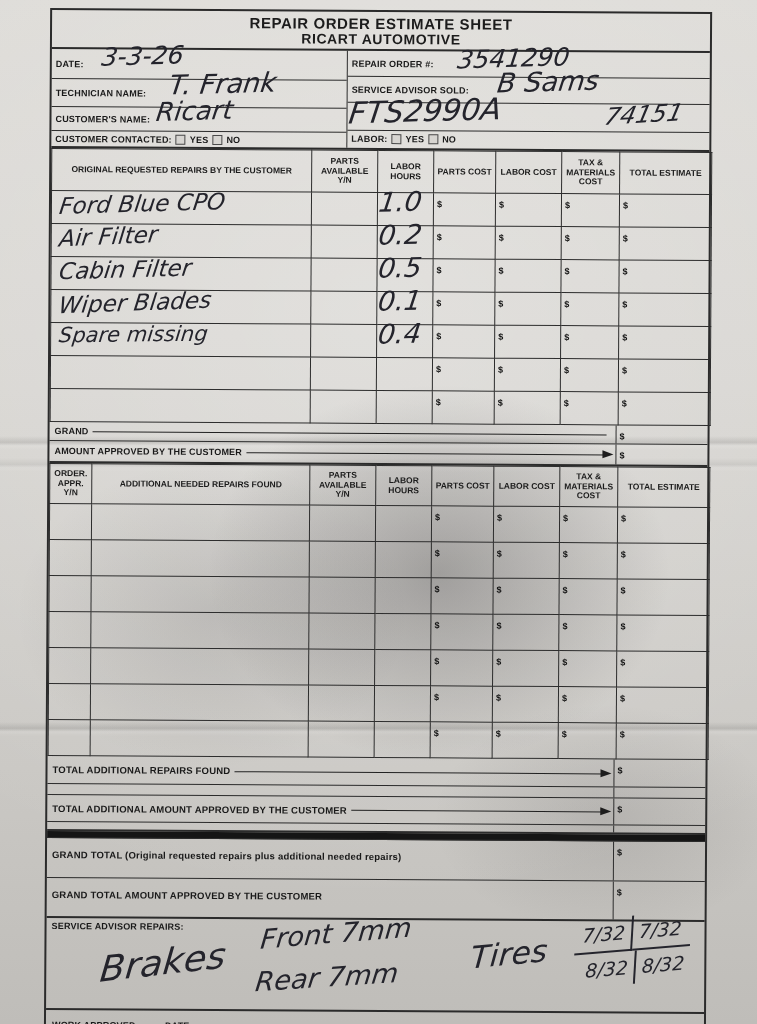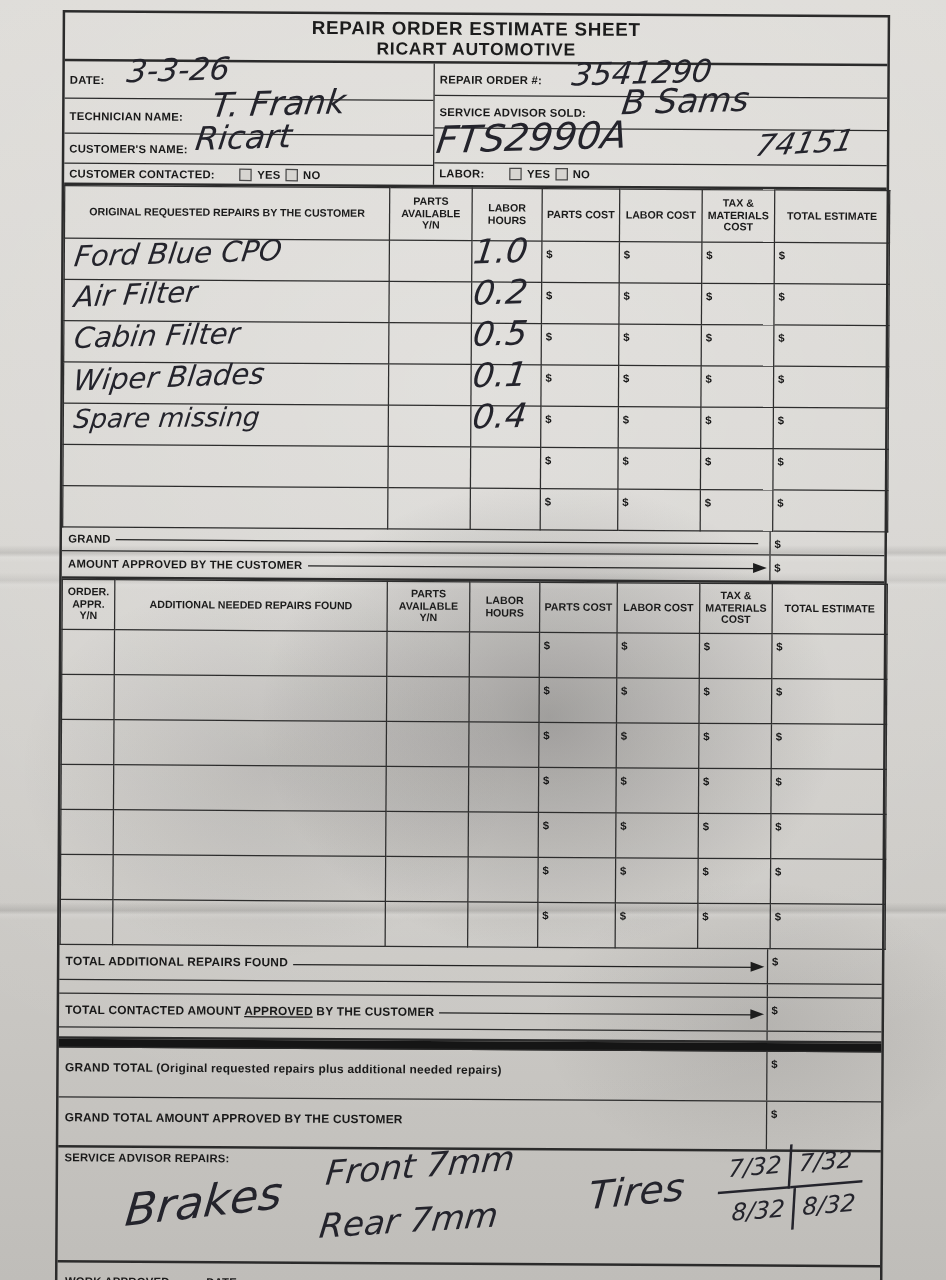--- a/index.html
+++ b/index.html
@@ -39,21 +39,21 @@
   .title2 { font-size:14px; font-weight:bold; letter-spacing:.6px; margin-top:-1px; }
 
   
   .info { display:flex; border-bottom:2px solid #2b2b2b; }
   .info-left  { width:296px; border-right:1.5px solid #2b2b2b; }
   .info-right { flex:1; }
   .irow { display:flex; align-items:flex-end; border-bottom:1.2px solid #2b2b2b; padding:2px 4px; position:relative; overflow:visible; }
   .irow:last-child { border-bottom:none; }
   .irow .lbl { align-self:center; }
   .hw-over { position:absolute; z-index:3; }
-  .cbgroup { display:flex; align-items:center; gap:4px; margin-left:20px; }
+  .cbgroup { display:flex; align-items:center; gap:4px; margin-left:4px; }
   .cb { width:10px; height:10px; border:1.3px solid #4a4a4a; background:#d7d5d1; display:inline-block; }
 
   
   table { border-collapse:collapse; width:100%; table-layout:fixed; }
   th, td { border:1.5px solid #2d2d2d; vertical-align:top; }
   th { font-size:8.5px; font-weight:bold; text-align:center; vertical-align:middle; padding:2px 1px; line-height:1.15; }
   .t1 th { height:42px; }
   .t1 td { height:33px; position:relative; overflow:visible; }
   .t2 th { height:40px; }
   .t2 td { height:36px; }
@@ -96,21 +96,21 @@
                     font-size:19px; padding:3px 6px; line-height:1.4; transform:skewX(-8deg); }
   .tire-grid span:nth-child(1) { border-right:2.5px solid #24242c; border-bottom:2.5px solid #24242c; text-align:right; }
   .tire-grid span:nth-child(2) { border-bottom:2.5px solid #24242c; }
   .tire-grid span:nth-child(3) { border-right:2.5px solid #24242c; text-align:right; }
 
   
   .workrow { display:flex; align-items:center; min-height:30px; padding:0 6px; gap:6px; }
   .uline { border-bottom:1.4px solid #2b2b2b; height:12px; }
   .uline.date { width:165px; margin-right:30px; }
   .uline.time { width:155px; }
-  .u { text-decoration:underline; }
+  .u { }
 </style>
 </head>
 <body>
 
 <div class="photo">
   <div class="paper"></div>
   <div class="crease c1"></div>
   <div class="crease c3"></div>
   <div class="crease c2"></div>
 
@@ -372,21 +372,21 @@
       <div class="srow h26">
         <span class="lbl" style="font-size:9.5px;">TOTAL ADDITIONAL REPAIRS FOUND</span>
         <span class="arrowline arrow"></span>
         <span class="amt"><span class="ds">$</span></span>
       </div>
       <div class="srow spacer-row">
         <span style="flex:1"></span>
           <span class="amt"></span>
       </div>
       <div class="srow h26">
-        <span class="lbl" style="font-size:9.5px;"><span>TOTAL CONTACTED AMOUNT </span><span class="u">APPROVED</span><span> BY THE CUSTOMER</span></span>
+        <span class="lbl" style="font-size:9.5px;"><span>TOTAL ADDITIONAL AMOUNT </span><span class="u">APPROVED</span><span> BY THE CUSTOMER</span></span>
         <span class="arrowline arrow"></span>
         <span class="amt"><span class="ds">$</span></span>
       </div>
       <div class="srow spacer-row" style="min-height:8px;">
         <span style="flex:1"></span>
           <span class="amt"></span>
       </div>
     </div>
 
     <div class="divider"></div>

